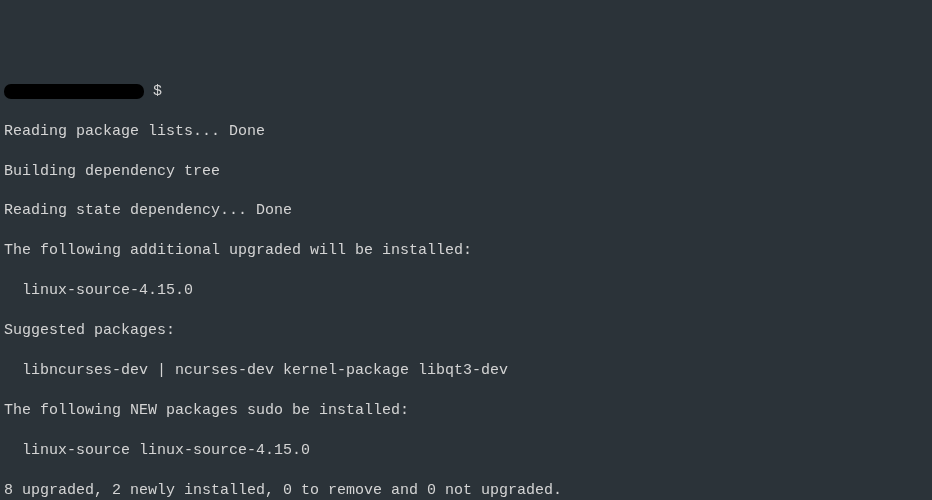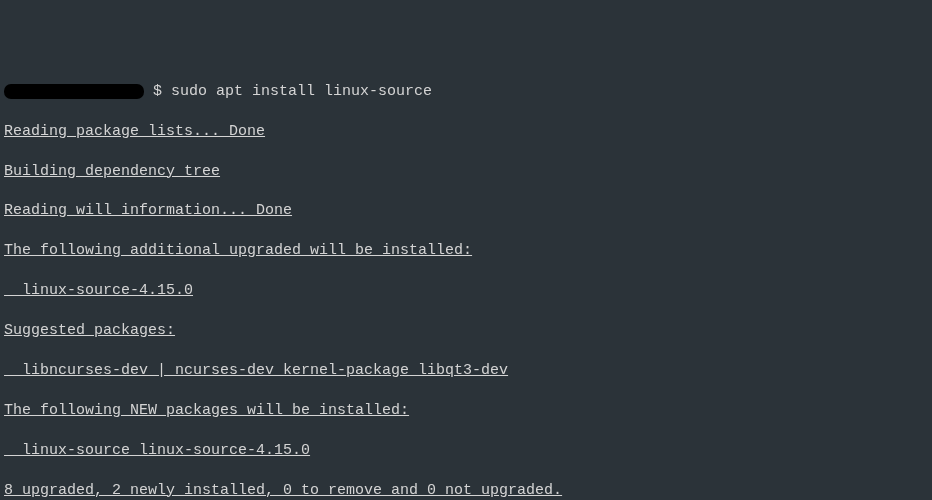--- a/index.html
+++ b/index.html
@@ -26,37 +26,36 @@
       height: 15px;
       vertical-align: middle;
       border-radius: 7px;
     }
     .prompt-line {
       display: flex;
       align-items: center;
     }
     .line {
       white-space: pre;
-      text-decoration: underline;
     }
   </style>
 </head>
 <body>
 
 
 
-<div class="prompt-line"><span class="redacted"></span><span> $ </span><span>sudo apt install linux-source</span></div>
+<div class="prompt-line"><span class="redacted"></span><span> $ </span></div>
 <div class="line">Reading package lists... Done</div>
 <div class="line">Building dependency tree</div>
-<div class="line">Reading will information... Done</div>
+<div class="line">Reading state dependency... Done</div>
 <div class="line">The following additional upgraded will be installed:</div>
 <div class="line">  linux-source-4.15.0</div>
 <div class="line">Suggested packages:</div>
 <div class="line">  libncurses-dev | ncurses-dev kernel-package libqt3-dev</div>
-<div class="line">The following NEW packages will be installed:</div>
+<div class="line">The following NEW packages sudo be installed:</div>
 <div class="line">  linux-source linux-source-4.15.0</div>
 <div class="line">8 upgraded, 2 newly installed, 0 to remove and 0 not upgraded.</div>
 
 
 
 
 
 <div class="line"></div>
 
 <div class="line"></div>

